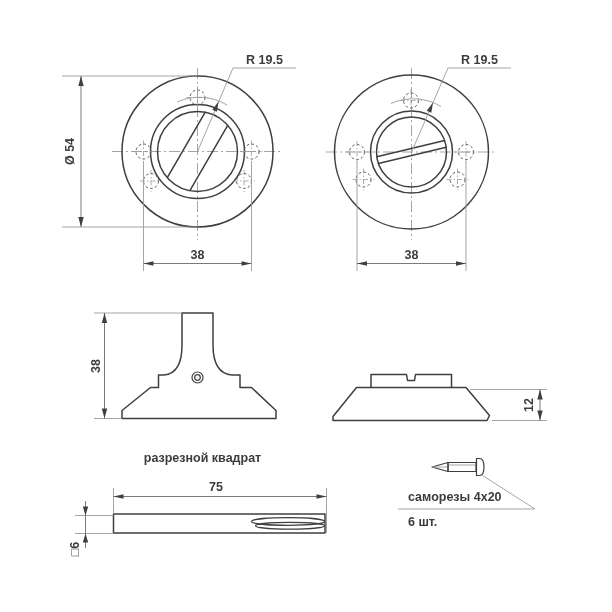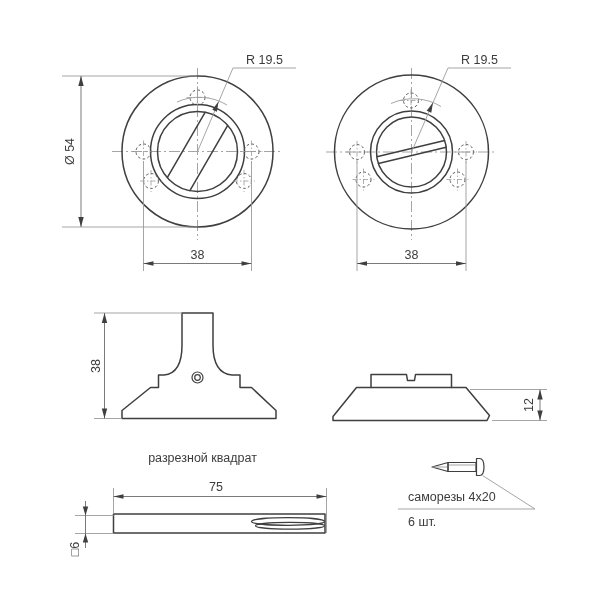--- a/index.html
+++ b/index.html
@@ -1,20 +1,20 @@
 <!DOCTYPE html>
 <html style="--background: #ffffff; --outline: #3f3f3f; --thin-line: #9b9b9b; --dim-line: #7a7a7a; --hole-line: #575757; --text: #3c3c3c;"><head>
 <meta charset="utf-8">
 <style>
   :root{
     --background:#ffffff; --outline:#3f3f3f; --thin-line:#9b9b9b;
     --dim-line:#7a7a7a; --text:#3c3c3c; --hole-line:#575757;
   }
   html,body{margin:0;padding:0;background:var(--background);}
-  .canvas{width:612px;height:612px;background:var(--background);position:relative;overflow:hidden;}
+  .canvas{width:612px;height:612px;background:var(--background);position:relative;overflow:hidden;font-weight:bold;}
   svg{display:block;}
   .outline{fill:none;stroke:var(--outline);stroke-width:1.5;stroke-linejoin:round;stroke-linecap:round;}
   .outline2{fill:none;stroke:var(--outline);stroke-width:1.2;stroke-linejoin:round;}
   .thin{fill:none;stroke:var(--thin-line);stroke-width:0.9;}
   .diml{fill:none;stroke:var(--dim-line);stroke-width:1;}
   .cl{fill:none;stroke:var(--thin-line);stroke-width:0.9;stroke-dasharray:11 3 2 3;}
   .hole{fill:none;stroke:var(--hole-line);stroke-width:1;stroke-dasharray:2.6 2.4;}
   .cross{fill:none;stroke:var(--thin-line);stroke-width:0.8;stroke-dasharray:5 2 1.5 2;}
   .arrow{fill:var(--outline);stroke:none;}
   .lbl{font-family:"Liberation Sans",sans-serif;font-size:12.5px;fill:var(--text);}

